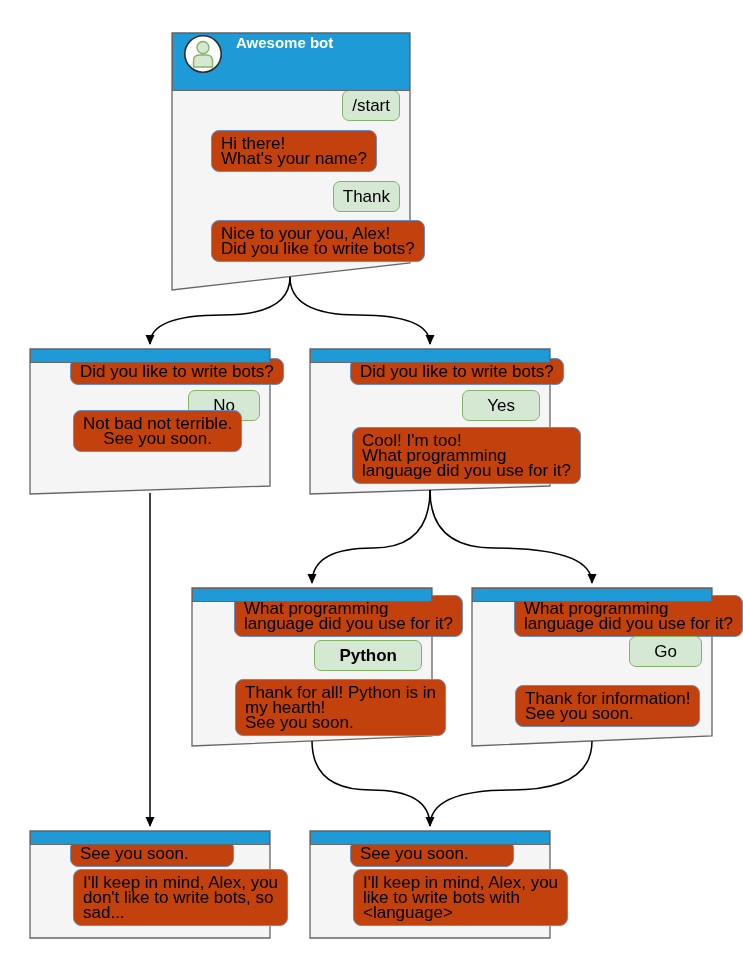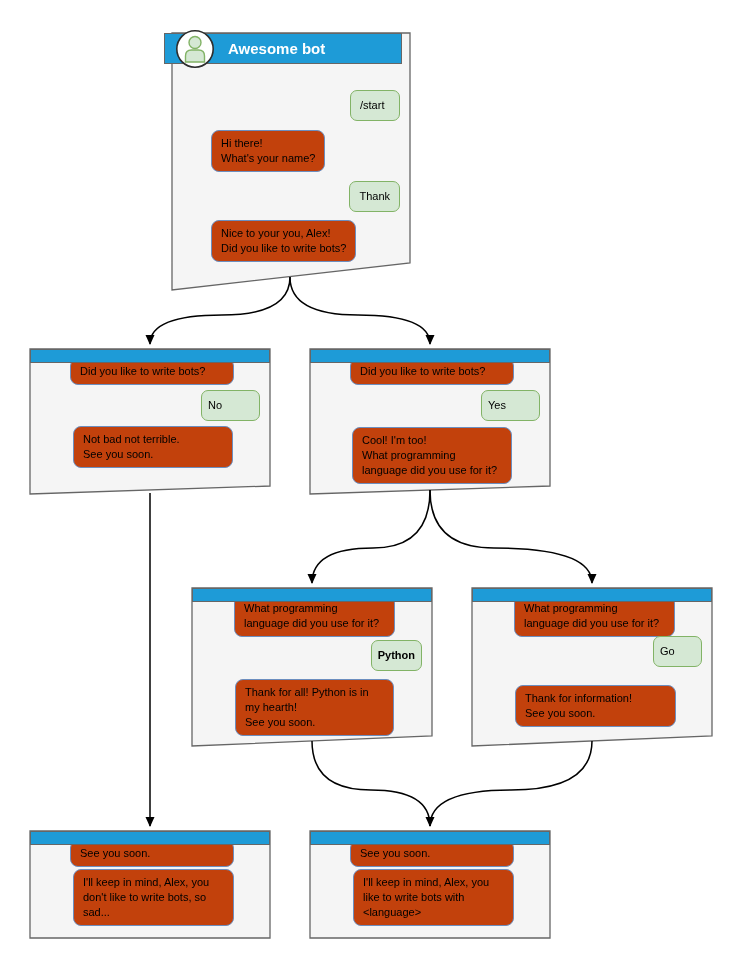--- a/index.html
+++ b/index.html
@@ -4,35 +4,35 @@
 <style>
   * { margin:0; padding:0; box-sizing:border-box; }
   html,body { background:#ffffff; }
   #canvas {
     position:relative; width:743px; height:971px; background:#ffffff;
     font-family:"Liberation Sans","DejaVu Sans",sans-serif; color:#000;
     overflow:hidden;
   }
   #shapes { position:absolute; left:0; top:0; z-index:0; }
   .bubble {
-    position:absolute; z-index:2; font-size:11px; line-height:15px;
+    position:absolute; z-index:2; font-size:17px; line-height:15px;
     white-space:pre-line; border-radius:8px;
   }
   .bubble.bot  { background:#c2410c; border:1px solid #6c8ebf; padding:5px 9px;margin-left:32px; }
-  .bubble.user { background:#d5e8d4; border:1px solid #82b366; padding:7px 6px; border-radius:7px; min-width:50px; }
+  .bubble.user { background:#d5e8d4; border:1px solid #82b366; padding:7px 24px; border-radius:7px; min-width:50px; }
   .bubble.main-bot { padding:5px 9px; }
   .bubble.main-user { padding:7px 9px; }
   .titlebar {
     position:absolute; z-index:3; background:#1e9bd7;
     border:1px solid #666666; width:240px; height:14px;
   }
   .header {
-    position:absolute; z-index:3; left:164px; top:33px; width:238px; height:31px;
+    position:absolute; z-index:3; left:172px; top:33px; width:238px; height:58px;
     background:#1e9bd7; border:1px solid #666666;
-    display:flex; align-items:center;
+    display:flex; 
   }
   .header .avatar { margin-left:10px; flex:0 0 auto; display:block; }
   .header .title { color:#ffffff; font-weight:bold; font-size:15px; margin-left:13px; }
 </style>
 </head>
 <body>
 
 <div id="canvas">
 
   <svg id="shapes" width="743" height="971" viewBox="0 0 743 971">
@@ -71,21 +71,21 @@
   <div class="bubble user main-user" style="right:343px; top:90px;">/start</div>
   <div class="bubble bot main-bot" style="left:179px; top:130px;">Hi there!
 What's your name?</div>
   <div class="bubble user main-user" style="right:343px; top:181px;">Thank</div>
   <div class="bubble bot main-bot" style="left:179px; top:220px;">Nice to your you, Alex!
 Did you like to write bots?</div>
 
   <div class="titlebar" style="left:30px; top:349px;"></div>
   <div class="bubble bot" style="left:38px; top:358px; min-width:164px;">Did you like to write bots?</div>
   <div class="bubble user" style="right:483px; top:390px; min-width:59px;">No</div>
-  <div class="bubble bot" style="left:41px; top:426px; min-width:160px;">Not bad not terrible.
+  <div class="bubble bot" style="left:41px; top:410px; min-width:160px;text-align:center;">Not bad not terrible.
 See you soon.</div>
 
   <div class="titlebar" style="left:310px; top:349px;"></div>
   <div class="bubble bot" style="left:318px; top:358px; min-width:164px;">Did you like to write bots?</div>
   <div class="bubble user" style="right:203px; top:390px; min-width:59px;">Yes</div>
   <div class="bubble bot" style="left:320px; top:427px; min-width:160px;">Cool! I'm too!
 What programming
 language did you use for it?</div>
 
   <div class="titlebar" style="left:192px; top:588px;"></div>

